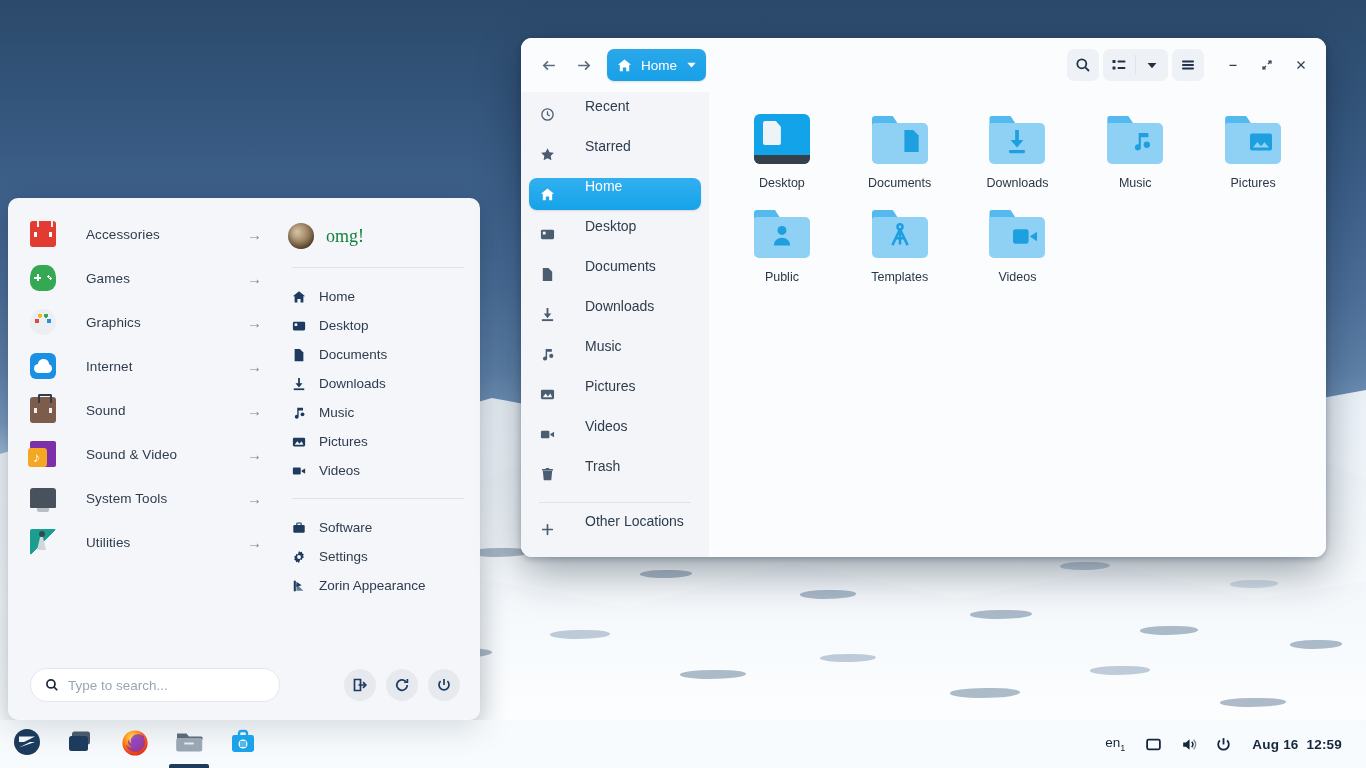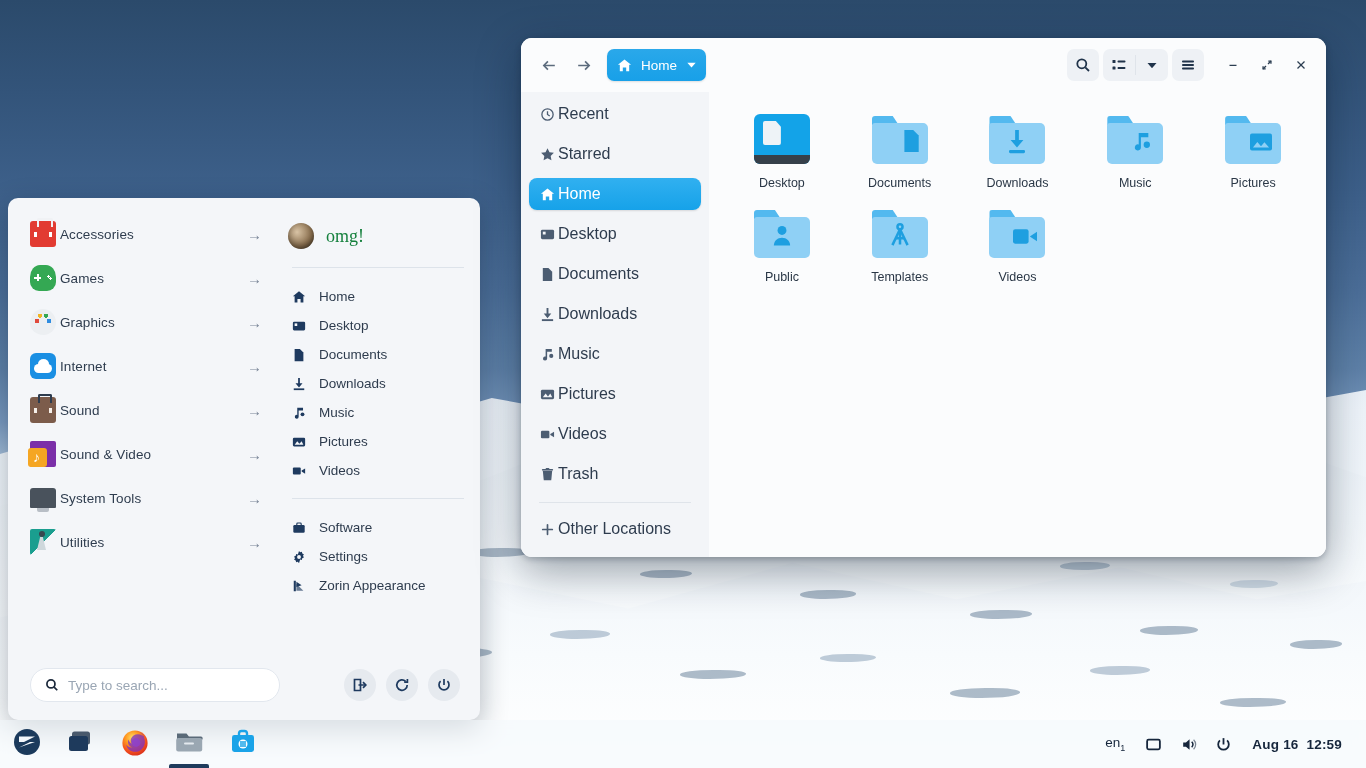--- a/index.html
+++ b/index.html
@@ -57,21 +57,21 @@
     display: flex;
     overflow: hidden;
   }
   #menu-left {
     width: 268px; padding: 14px 0 0 0;
     display: flex; flex-direction: column;
   }
   .cat-list { flex: 1; }
   .cat-item {
     display: flex; align-items: center; height: 44px;
-    padding: 0 14px 0 22px; gap: 4px; cursor: pointer;
+    padding: 0 14px 0 22px; gap: 30px; cursor: pointer;
   }
   .cat-icon { width: 26px; height: 26px; flex: 0 0 26px; position: relative; }
   .cat-label {
     flex: 1; font-size: 13.5px; color: #2e3c4e; letter-spacing: .1px;
   }
   .cat-arrow { color: #7a8698; font-size: 15px; line-height: 1; }
 
   
   .ic-accessories { background:#e23b32; border-radius:3px; box-shadow: inset 0 0 0 0 #fff; }
   .ic-accessories::before{content:"";position:absolute;left:7px;top:-3px;width:12px;height:7px;border:2px solid #f0f2f5;border-bottom:none;border-radius:2px 2px 0 0;}
@@ -189,23 +189,23 @@
     font-size: 14px;
   }
   #wm-controls { display: flex; align-items: center; gap: 4px; margin-left: 10px; }
 
   #window-body { flex: 1; display: flex; overflow: hidden; }
   #fm-sidebar {
     width: 188px; background: #f3f5f8; padding: 6px 8px 0 8px;
     display: flex; flex-direction: column; flex: 0 0 188px;
   }
   .sb-item {
-    display: flex; align-items: center; gap: 2px; height: 32px;
+    display: flex; gap: 29px; height: 32px;
     padding: 0 10px; border-radius: 8px; margin-bottom: 8px;
-    font-size: 16px; color: #2e3c4e; cursor: pointer;
+    font-size: 14px; color: #2e3c4e; cursor: pointer;
   }
   .sb-item.active {
     background: linear-gradient(to bottom, #31b0f0, #16a2e9);
     color: #ffffff;
     box-shadow: 0 1px 2px rgba(0,0,0,.12);
   }
   .sb-item.active .sb-icon { color: #fff; }
   .sb-icon { width:17px; flex:0 0 17px; display:flex; align-items:center; justify-content:center; color:#4c5d72; }
   .sb-sep { height:1px; background:#dfe4ea; margin: 4px 10px 10px 10px; }
 

